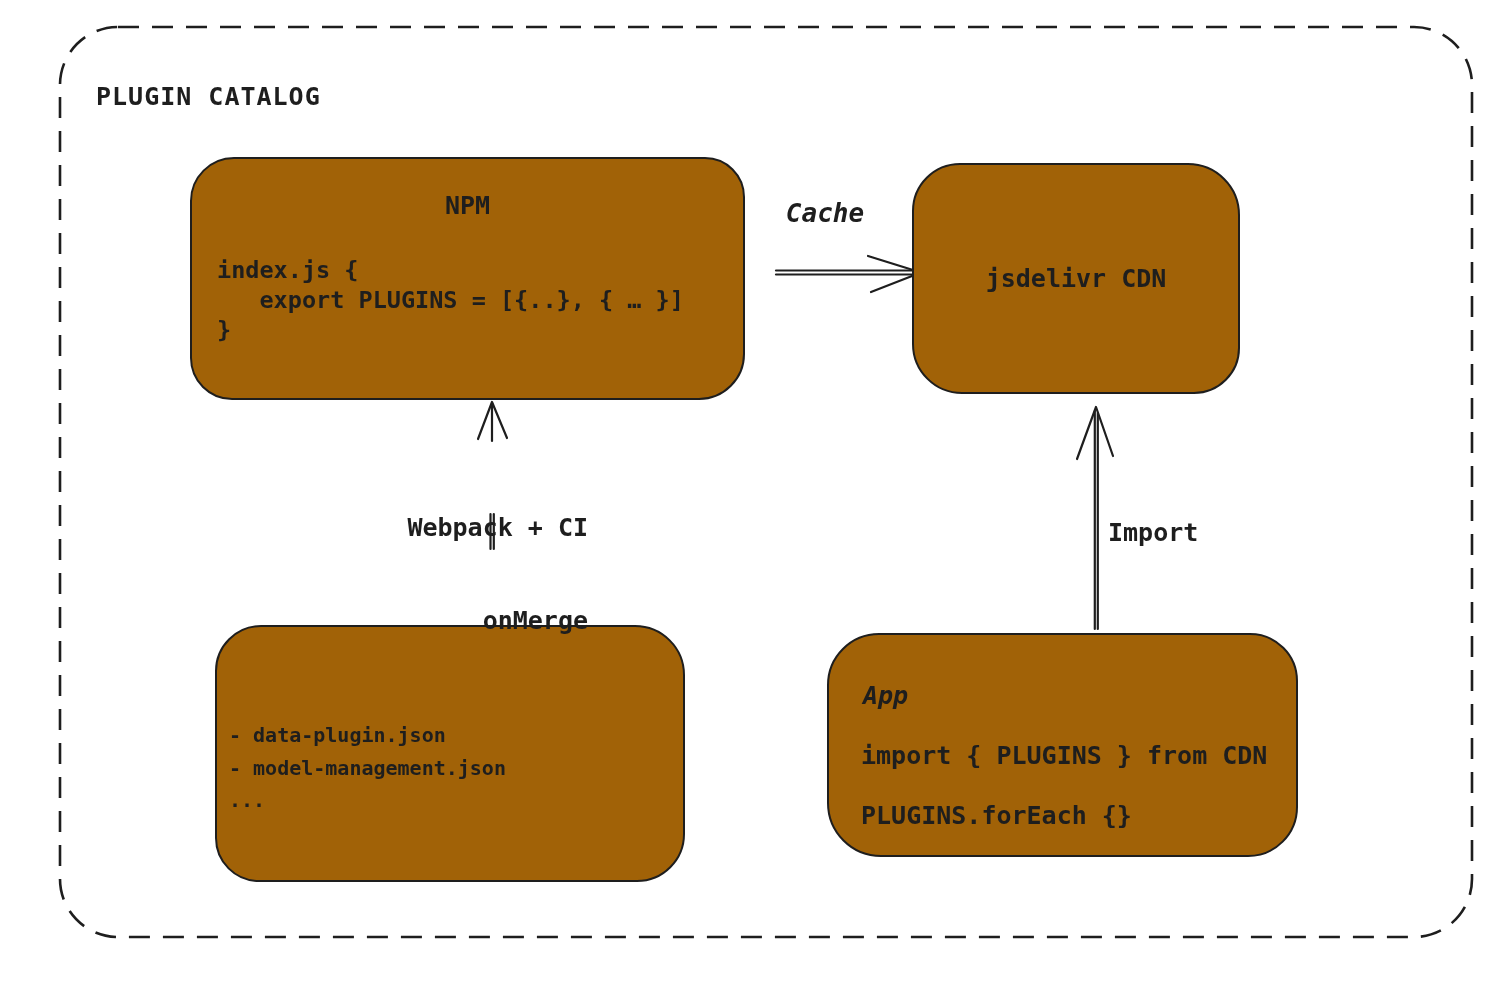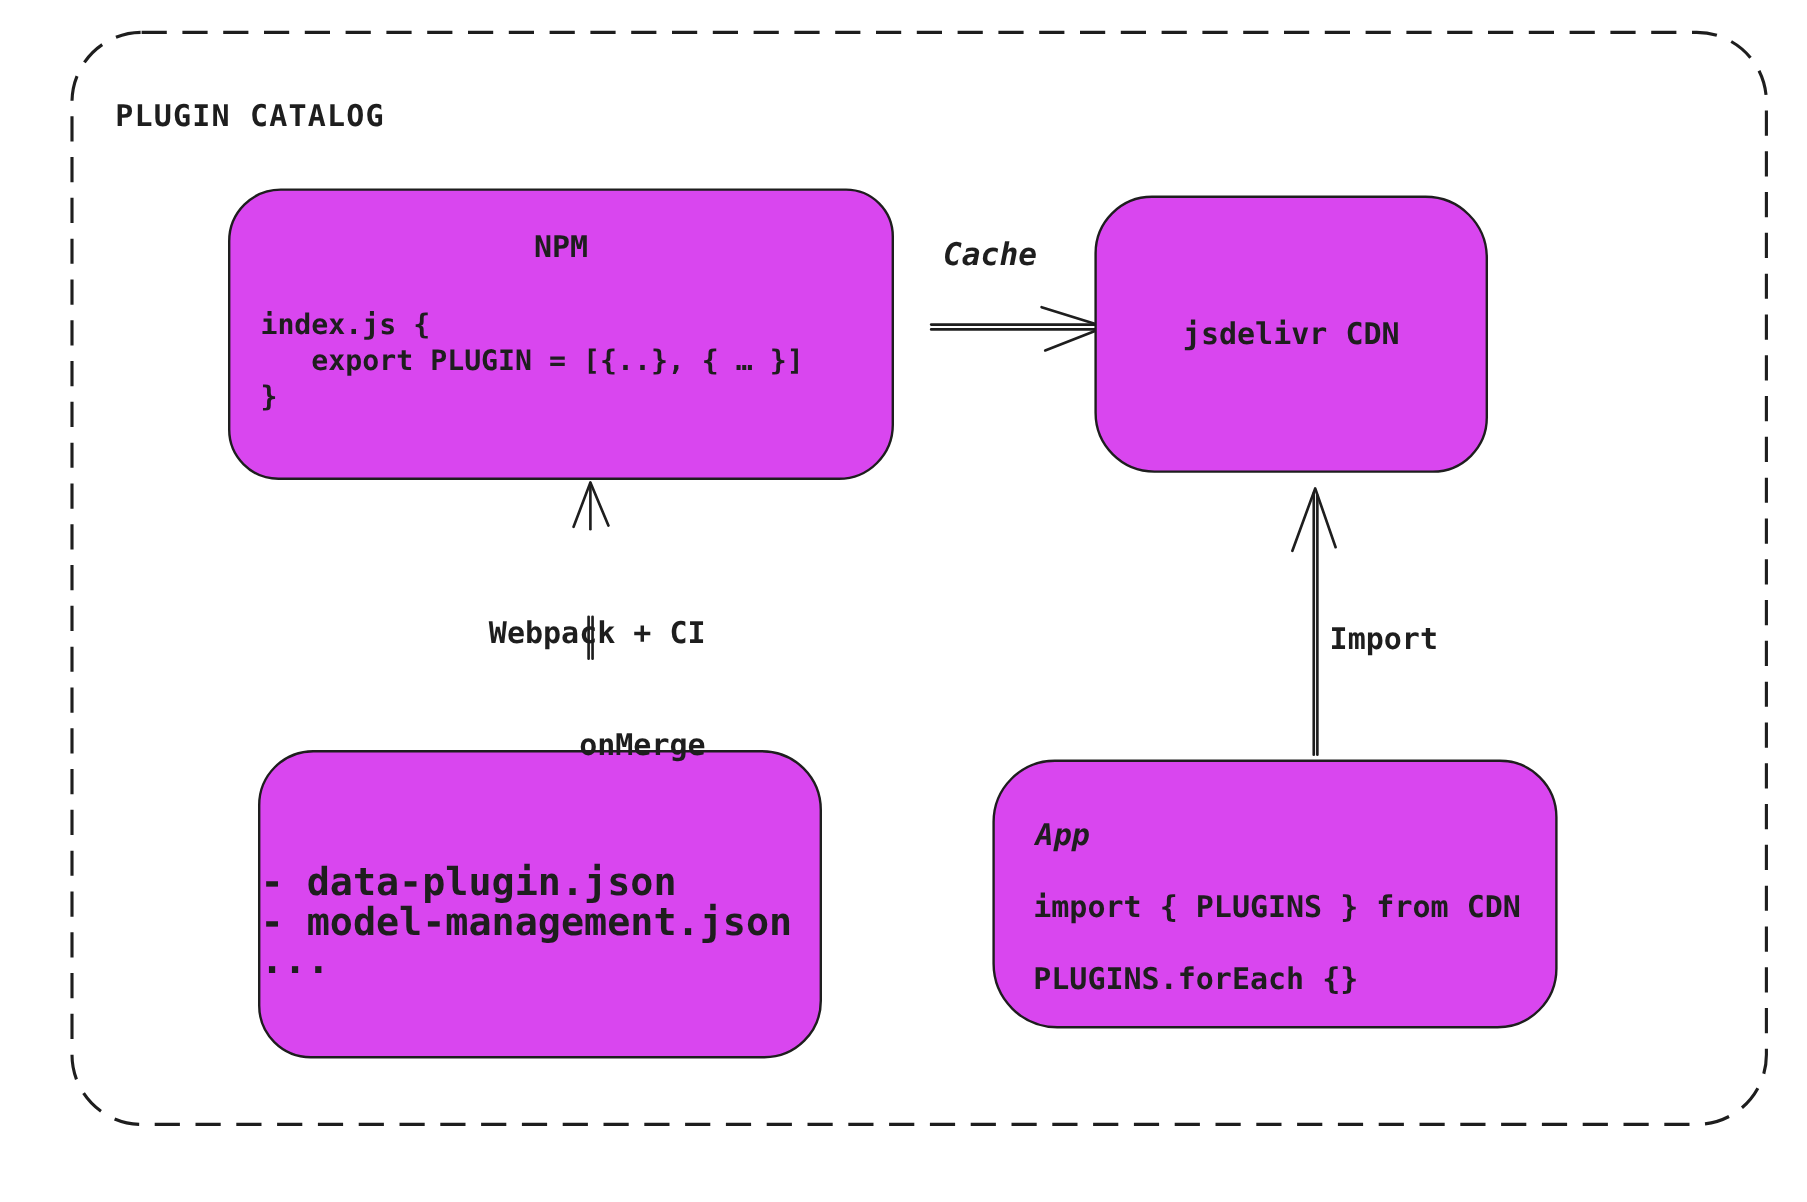--- a/index.html
+++ b/index.html
@@ -9,34 +9,34 @@
     background:#ffffff;
     font-family:"DejaVu Sans Mono","Liberation Mono",monospace;
     color:#1e1e1e;
     overflow:hidden;
     padding-left:48px;
   }
   .layer{position:absolute;left:0;top:0;width:100%;height:100%;}
   .node{
     position:absolute;
     border:2px solid #1e1e1e;
-    background:#d946ef;
+    background:#a16207;
     box-sizing:border-box;
   }
   .txt{font-weight:600;}
   .label{position:absolute;white-space:pre;font-weight:600;}
   
   .npm-box{left:190px;top:157px;width:555px;height:243px;border-radius:44px 40px 46px 42px;}
   .npm-title{position:absolute;left:0;right:0;top:32px;text-align:center;font-size:25px;}
   .npm-code{position:absolute;left:25px;top:96px;margin:0;font-size:23.5px;line-height:30px;font-family:inherit;}
   .jsd-box{left:912px;top:163px;width:328px;height:231px;border-radius:48px 52px 46px 50px;
            display:flex;align-items:center;justify-content:center;}
   .jsd-label{font-size:25px;}
   .repo-box{left:215px;top:625px;width:470px;height:257px;border-radius:46px 50px 48px 44px;}
-  .repo-files{position:absolute;left:0;top:92px;margin:0;font-size:32px;line-height:32.5px;font-family:inherit;}
+  .repo-files{position:absolute;left:12px;top:92px;margin:0;font-size:20px;line-height:32.5px;font-family:inherit;}
   .app-box{left:827px;top:633px;width:471px;height:224px;border-radius:52px 48px 50px 54px;}
   .app-title{position:absolute;left:34px;top:46px;font-size:25px;font-style:italic;}
   .app-line1{position:absolute;left:32px;top:106px;font-size:25px;}
   .app-line2{position:absolute;left:32px;top:166px;font-size:25px;}
   
   .title-label{left:96px;top:82px;font-size:25px;letter-spacing:1px;}
   .cache-label{left:752px;top:198px;width:146px;text-align:center;font-size:26px;font-style:italic;}
   .build-label{left:348px;top:450px;width:240px;text-align:right;font-size:25px;line-height:31px;}
   .repo-label{left:280px;top:568px;width:310px;text-align:center;font-size:25px;}
   .import-label{left:1108px;top:518px;font-size:25px;}
@@ -67,21 +67,21 @@
       <line x1="1073.8" y1="629" x2="1073.8" y2="413"></line>
       <polyline points="1053,459 1072,407 1089,456"></polyline>
     </g>
   </svg>
 
   <div class="label title-label">PLUGIN CATALOG</div>
 
   <div class="node npm-box">
     <div class="txt npm-title">NPM</div>
     <pre class="txt npm-code">index.js {
-   export PLUGIN = [{..}, { … }]
+   export PLUGINS = [{..}, { … }]
 }</pre>
   </div>
 
   <div class="node jsd-box">
     <div class="txt jsd-label">jsdelivr CDN</div>
   </div>
 
   <div class="node repo-box">
     <pre class="txt repo-files">- data-plugin.json
 - model-management.json

